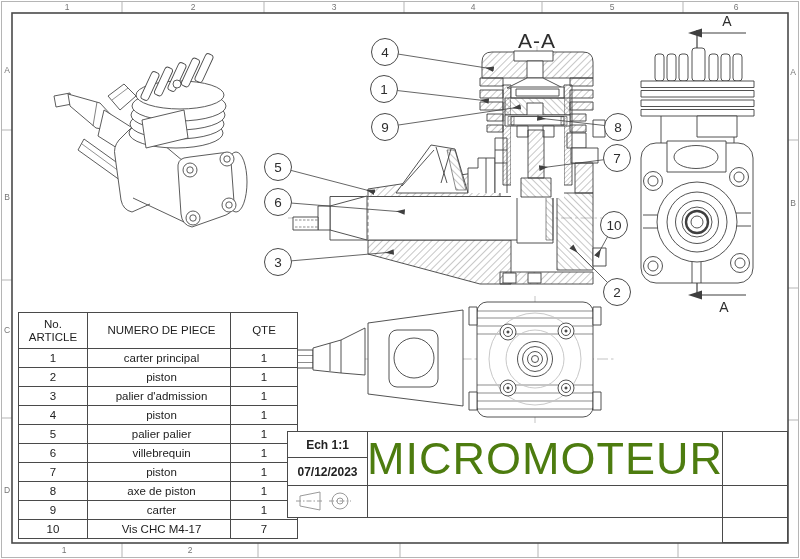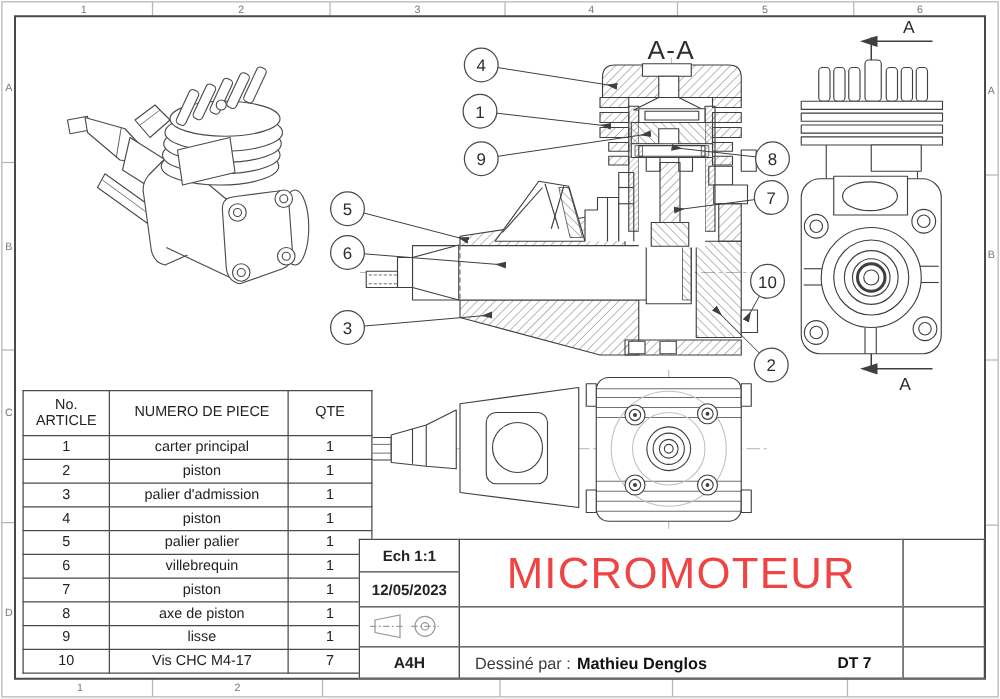--- a/index.html
+++ b/index.html
@@ -23,21 +23,21 @@
   .c-name{width:137px;text-align:center;padding-left:5px !important;}
   .c-qty{width:66px;text-align:center;}
   
   .tb{position:absolute;left:287px;top:431px;width:501px;height:144px;}
   .cell{position:absolute;border:1px solid #4a4a4a;box-sizing:border-box;background:#fff;
         display:flex;align-items:center;justify-content:center;}
   .tb-scale {left:0;top:0;width:81px;height:27px;font-weight:bold;font-size:12px;}
   .tb-date  {left:0;top:26px;width:81px;height:29px;font-weight:bold;font-size:12px;}
   .tb-sym   {left:0;top:54px;width:81px;height:33px;}
   .tb-format{left:0;top:86px;width:81px;height:26px;font-weight:bold;font-size:12.5px;}
-  .tb-title {left:80px;top:0;width:356px;height:55px;font-size:35px;letter-spacing:1px;color:#ef4444;}
+  .tb-title {left:80px;top:0;width:356px;height:55px;font-size:45px;letter-spacing:1px;color:#4d7c0f;}
   .tb-mid   {left:80px;top:54px;width:356px;height:33px;}
   .tb-drawn {left:80px;top:86px;width:356px;height:26px;justify-content:flex-start;font-size:13px;color:#3a3a3a;}
   .tb-r1{left:435px;top:0;width:66px;height:55px;}
   .tb-r2{left:435px;top:54px;width:66px;height:33px;}
   .tb-r3{left:435px;top:86px;width:66px;height:26px;}
   .drawn-label{margin-left:12px;}
   .drawn-name{font-weight:bold;color:#111;margin-left:5px;}
   .docref{position:absolute;left:302px;top:0;height:100%;display:flex;align-items:center;
           font-weight:bold;font-size:12.5px;color:#111;}
   .hdr2{display:block;}
@@ -392,51 +392,45 @@
           <td class="c-name">piston</td>
           <td class="c-qty">1</td>
         </tr>
   <tr>
           <td class="c-no">8</td>
           <td class="c-name">axe de piston</td>
           <td class="c-qty">1</td>
         </tr>
   <tr>
           <td class="c-no">9</td>
-          <td class="c-name">lisse</td>
+          <td class="c-name">carter</td>
           <td class="c-qty">1</td>
         </tr>
   <tr>
           <td class="c-no">10</td>
           <td class="c-name">Vis CHC M4-17</td>
           <td class="c-qty">7</td>
         </tr>
 </tbody>
     </table>
 
 <div class="tb">
   <div class="cell tb-scale">Ech 1:1</div>
-  <div class="cell tb-date">12/05/2023</div>
+  <div class="cell tb-date">07/12/2023</div>
   <div class="cell tb-sym">
     <svg width="79" height="31" viewBox="0 0 79 31">
       <g stroke="#9a9a9a" stroke-width="1" fill="none">
         <polygon points="12,10 32,6 32,24 12,20"></polygon>
         <line x1="8" y1="15" x2="36" y2="15" stroke-dasharray="5 2 1.5 2"></line>
         <circle cx="52" cy="15" r="8"></circle>
         <circle cx="52" cy="15" r="3"></circle>
         <line x1="41" y1="15" x2="63" y2="15" stroke-dasharray="5 2 1.5 2"></line>
       </g>
     </svg>
   </div>
-  <div class="cell tb-format">A4H</div>
   <div class="cell tb-title">MICROMOTEUR</div>
   <div class="cell tb-mid"></div>
-  <div class="cell tb-drawn">
-    <span class="drawn-label">Dessiné par :</span>
-    <span class="drawn-name">Mathieu Denglos</span>
-    <span class="docref">DT 7</span>
-  </div>
   <div class="cell tb-r1"></div>
   <div class="cell tb-r2"></div>
   <div class="cell tb-r3"></div>
 </div>
 
 </div>
 
 </body></html>

